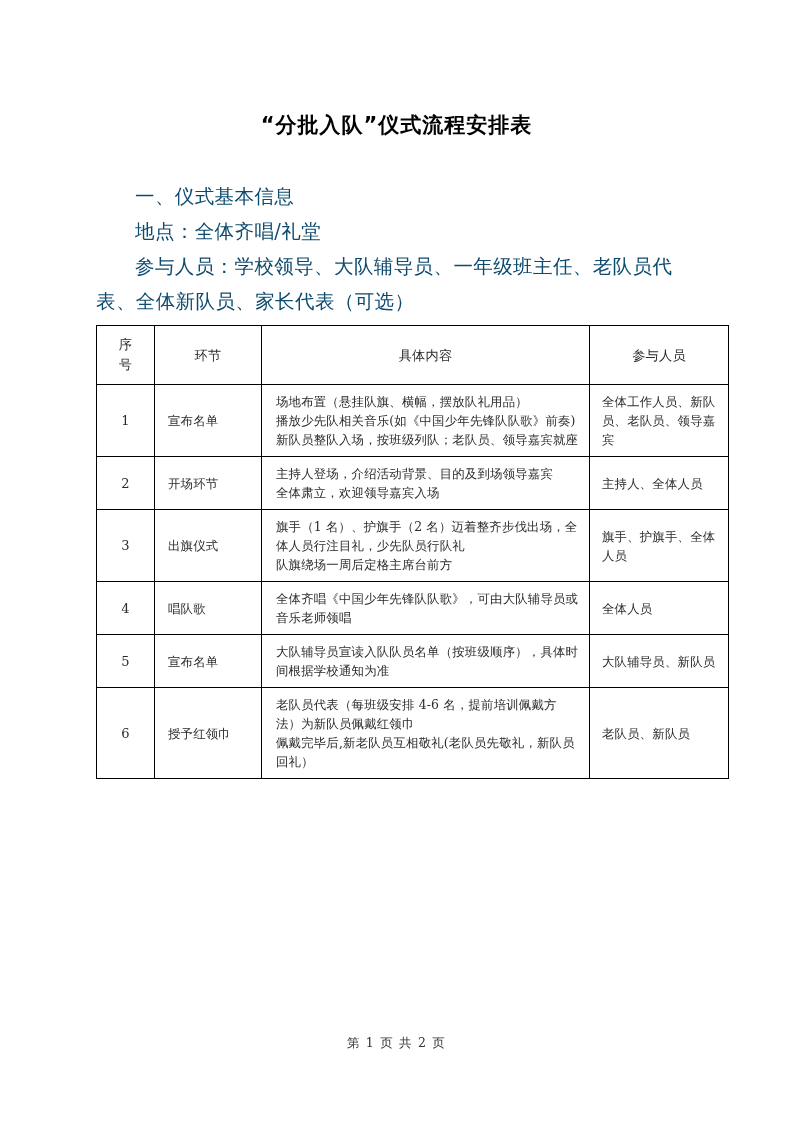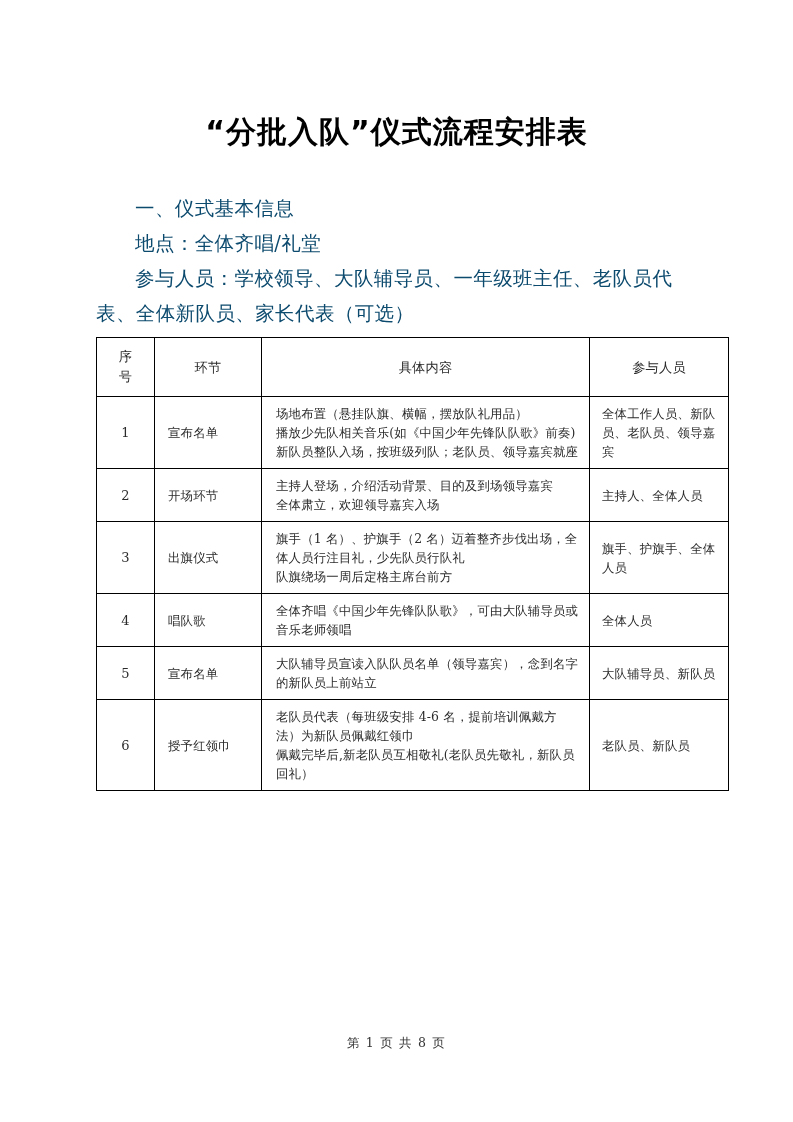--- a/index.html
+++ b/index.html
@@ -22,21 +22,21 @@
     width: 793px;
     height: 1122px;
     box-sizing: border-box;
     padding: 0 96px;
   }
 
   
   .doc-title {
     text-align: center;
     font-family: "DejaVu Sans", "Liberation Sans", sans-serif;
-    font-size: 30px;
+    font-size: 21px;
     font-weight: bold;
     letter-spacing: 1px;
     color: #000;
     margin: 0;
     padding-top: 112px;
     line-height: 1.3;
   }
 
   
   .intro {
@@ -162,31 +162,31 @@
           <td class="col-stage">唱队歌</td>
           <td class="col-detail">
             <span class="cell-line">全体齐唱《中国少年先锋队队歌》，可由大队辅导员或音乐老师领唱</span>
           </td>
           <td class="col-people">全体人员</td>
         </tr>
         <tr>
           <td class="col-no">5</td>
           <td class="col-stage">宣布名单</td>
           <td class="col-detail">
-            <span class="cell-line">大队辅导员宣读入队队员名单（领导嘉宾），念到名字的新队员上前站立</span>
+            <span class="cell-line">大队辅导员宣读入队队员名单（按班级顺序），具体时间根据学校通知为准</span>
           </td>
           <td class="col-people">大队辅导员、新队员</td>
         </tr>
         <tr>
           <td class="col-no">6</td>
           <td class="col-stage">授予红领巾</td>
           <td class="col-detail">
             <span class="cell-line">老队员代表（每班级安排 4-6 名，提前培训佩戴方法）为新队员佩戴红领巾</span>
             <span class="cell-line">佩戴完毕后,新老队员互相敬礼(老队员先敬礼，新队员回礼）</span>
           </td>
           <td class="col-people">老队员、新队员</td>
         </tr>
       </tbody>
   </table>
 
-  <div class="footer">第 1 页 共 8 页</div>
+  <div class="footer">第 1 页 共 2 页</div>
 
 </div>
 
 </body></html>

